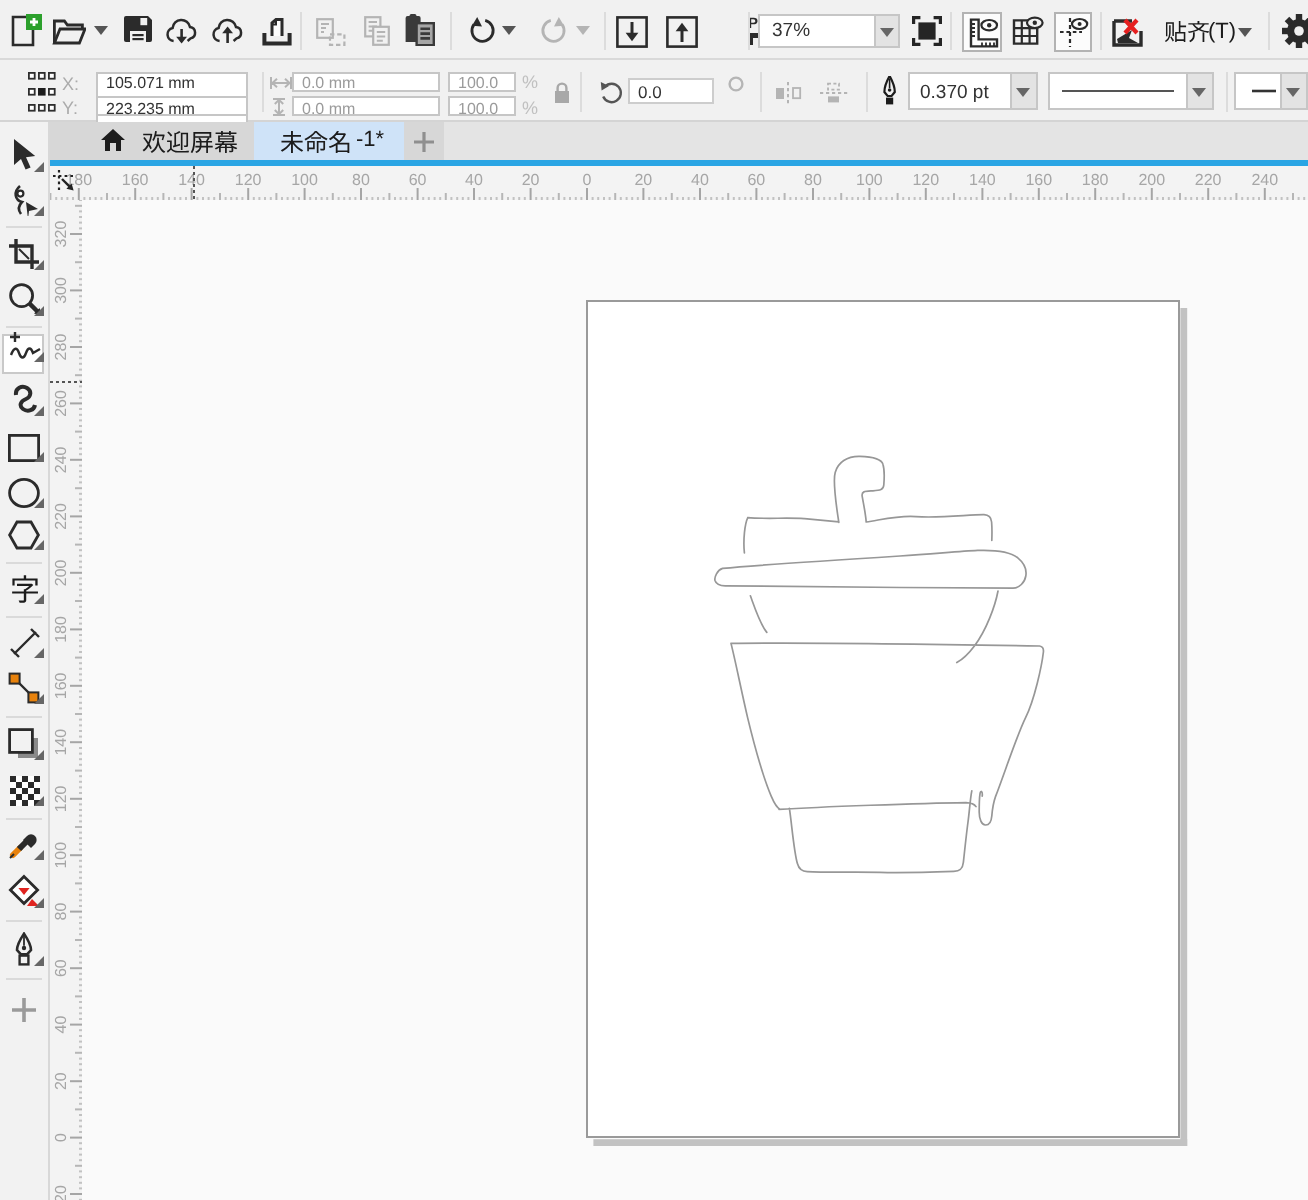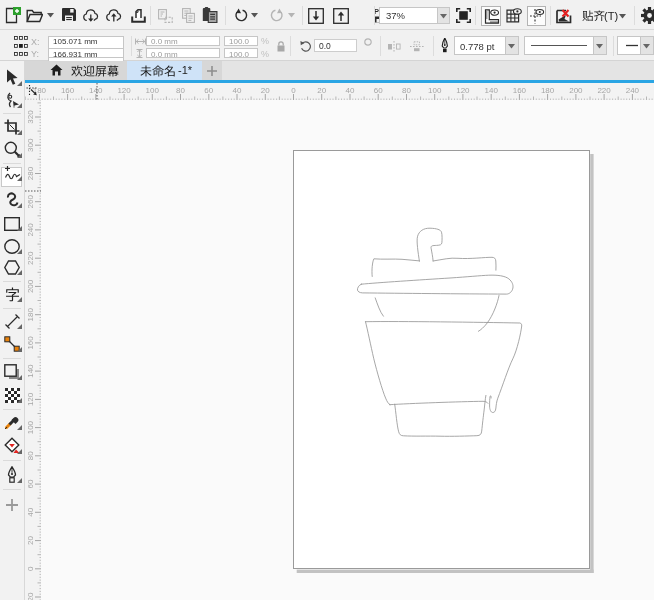--- a/index.html
+++ b/index.html
@@ -223,21 +223,21 @@
         <rect x="5.0" y="8.0" width="3.8" height="3.8" fill="#1c1c1c"></rect>
         <rect x="10.45" y="8.45" width="2.9" height="2.9" fill="#fff" stroke="#2e2e2e" stroke-width="0.9"></rect>
         <rect x="0.45" y="16.45" width="2.9" height="2.9" fill="#fff" stroke="#2e2e2e" stroke-width="0.9"></rect>
         <rect x="5.45" y="16.45" width="2.9" height="2.9" fill="#fff" stroke="#2e2e2e" stroke-width="0.9"></rect>
         <rect x="10.45" y="16.45" width="2.9" height="2.9" fill="#fff" stroke="#2e2e2e" stroke-width="0.9"></rect>
       </svg>
     </div>
 <div class="abs" style="left:31px;top:37px;font-size:9px;color:#ababab">X:</div>
 <div class="abs" style="left:31px;top:49px;font-size:9px;color:#ababab">Y:</div>
 <div class="fld" style="left:48px;top:35.5px;width:76px;height:26px;padding:0.5px 0 0 4px;font-size:8px">105.071 mm</div>
-<div class="fld" style="left:48px;top:48px;width:76px;height:10px;padding:0.5px 0 0 4px;font-size:8px">166.931 mm</div>
+<div class="fld" style="left:48px;top:48px;width:76px;height:10px;padding:0.5px 0 0 4px;font-size:8px">223.235 mm</div>
 <div class="sep2" style="left:131px"></div>
 <div class="abs" style="left:135px;top:38px">
       <svg width="11" height="7">
         <path d="M0.5,0.5 v6 M10.5,0.5 v6 M1,3.5 h9 M3.5,1.4 L1.2,3.5 l2.3,2.1 M7.5,1.4 L9.8,3.5 l-2.3,2.1" stroke="#b4b4b4" stroke-width="1" fill="none"></path>
       </svg>
     </div>
 <div class="abs" style="left:136px;top:49px">
       <svg width="7" height="9">
         <path d="M0.5,0.5 h6 M0.5,8.5 h6 M3.5,1 v7 M1.4,3 L3.5,0.9 l2.1,2.1 M1.4,6 L3.5,8.1 l2.1,-2.1" stroke="#b4b4b4" stroke-width="1" fill="none"></path>
       </svg>
@@ -284,21 +284,21 @@
     </div>
 <div class="sep2" style="left:433px"></div>
 <div class="abs" style="left:441px;top:38px">
       <svg width="8" height="15">
         <path d="M3.8,0 C5.2,2.5 6.4,5.5 6.4,8 L4.8,10 H2.8 L1.2,8 C1.2,5.5 2.4,2.5 3.8,0 Z" fill="none" stroke="#1c1c1c" stroke-width="1.1"></path>
         <circle cx="3.8" cy="7" r="0.9" fill="#1c1c1c"></circle>
         <path d="M3.8,1.5 v4.5" stroke="#1c1c1c" stroke-width="0.8"></path>
         <rect x="2" y="10.8" width="3.6" height="3.4" fill="#1c1c1c"></rect>
       </svg>
     </div>
-<div class="fld" style="left:454px;top:36px;width:52px;height:19px;padding:4.5px 0 0 5px;font-size:9.5px">0.778 pt</div>
+<div class="fld" style="left:454px;top:36px;width:52px;height:19px;padding:4.5px 0 0 5px;font-size:9.5px">0.370 pt</div>
 <div class="abs" style="left:506px;top:36px;width:13px;height:19px;background:#e3e3e3;border:1px solid #c6c6c6;border-left:none">
       <svg width="8" height="5" style="margin:7px 0 0 2px">
         <path d="M0,0 h7 l-3.5,4.5 z" fill="#666"></path>
       </svg>
     </div>
 <div class="fld" style="left:524px;top:36px;width:70px;height:19px">
       <svg width="68" height="17">
         <path d="M6,8.5 h56" stroke="#555" stroke-width="1"></path>
       </svg>
     </div>

